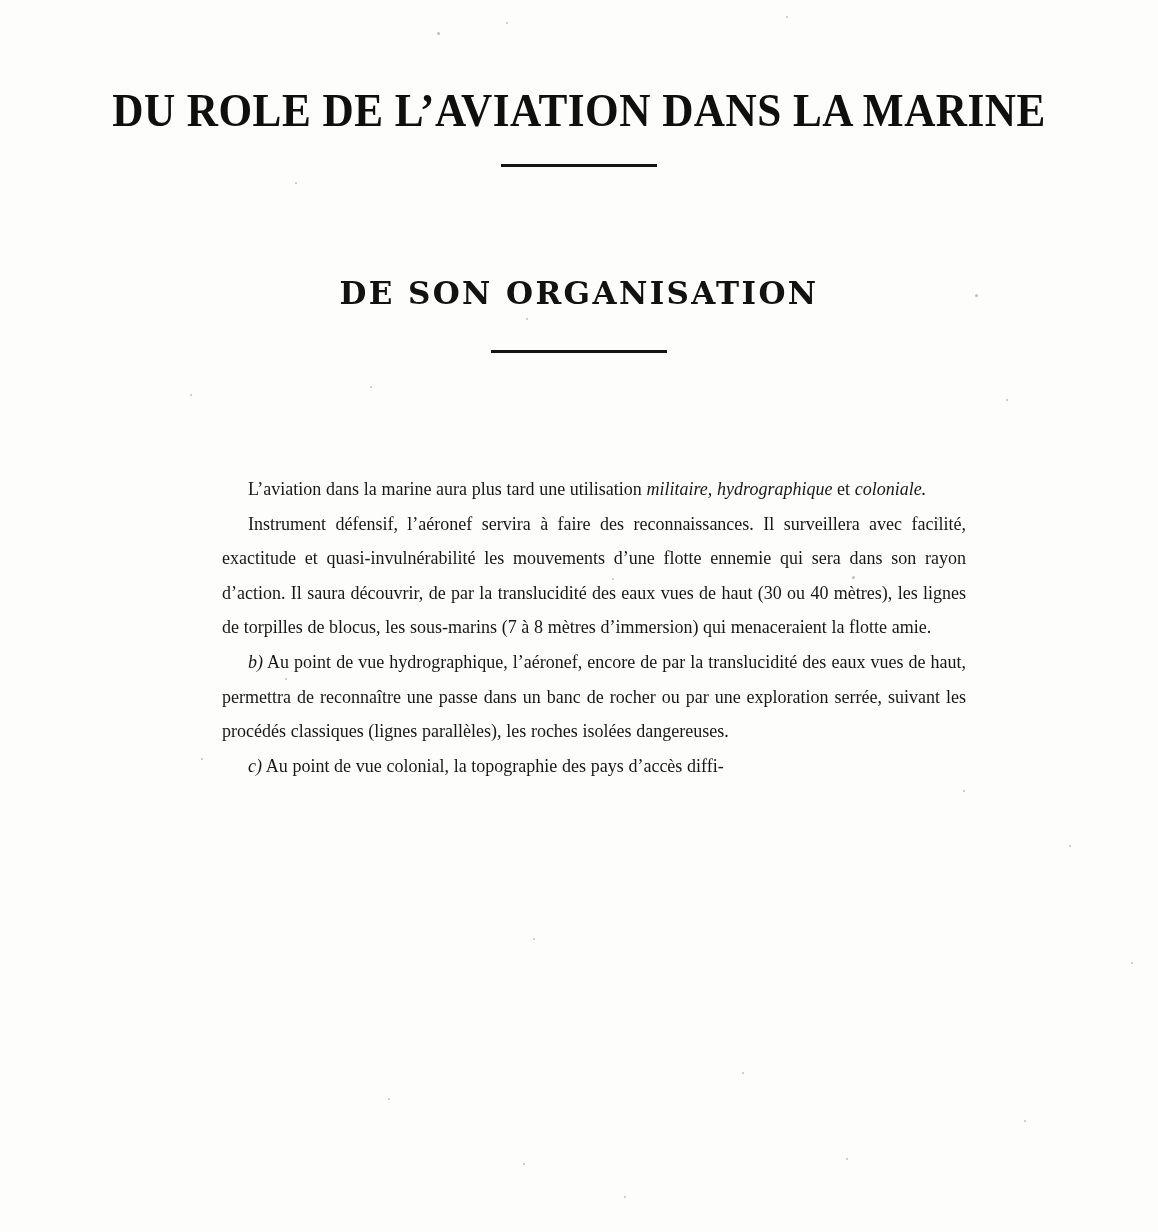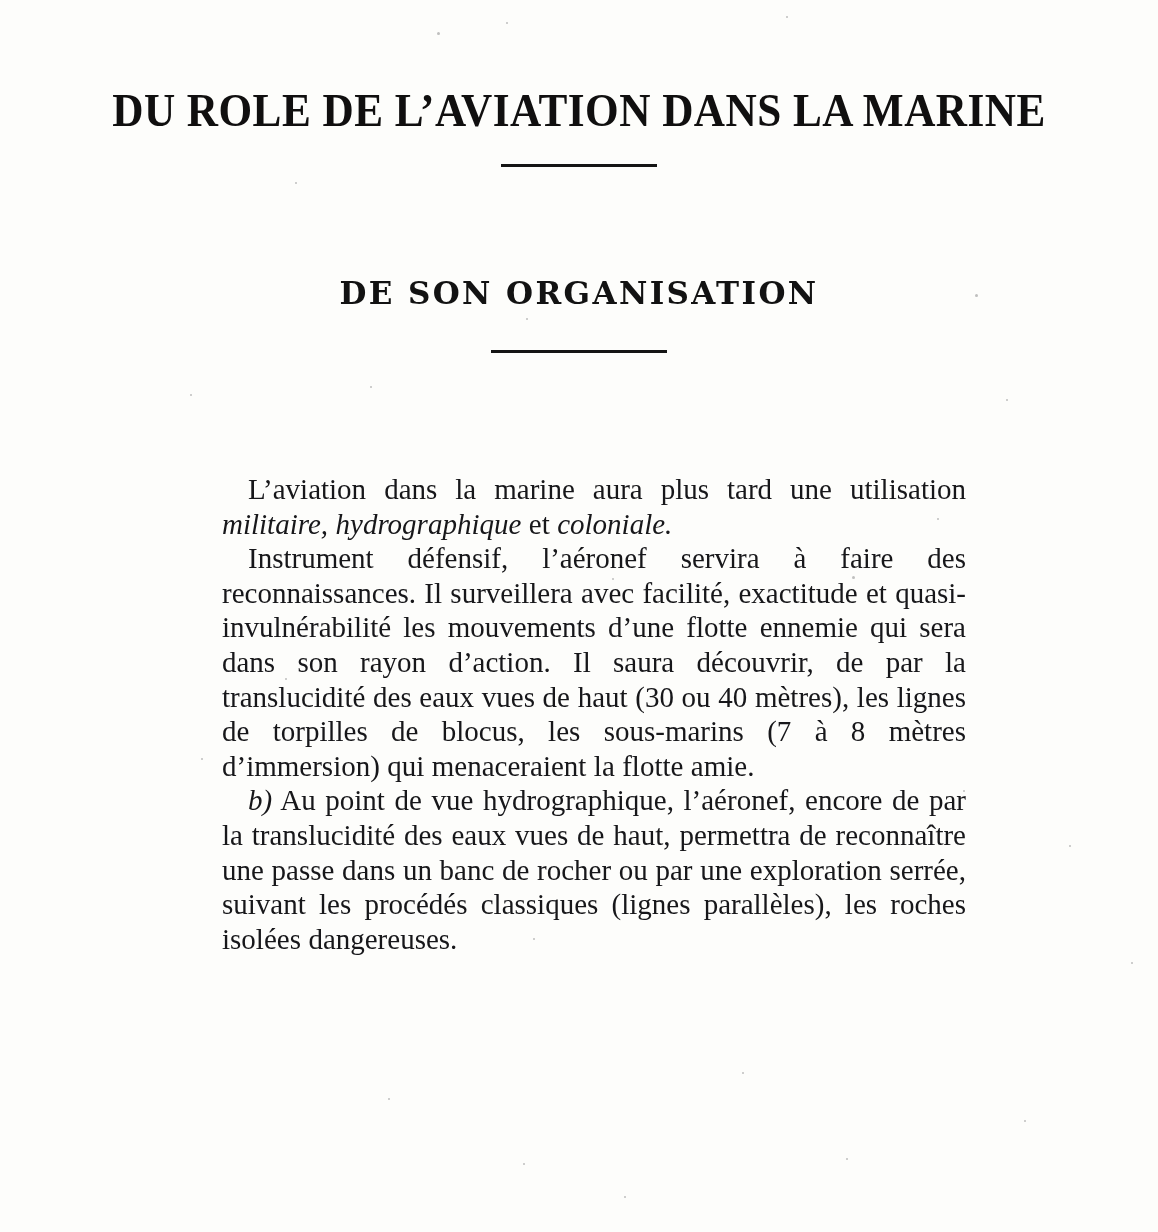--- a/index.html
+++ b/index.html
@@ -88,21 +88,21 @@
     color: #121212;
     white-space: nowrap;
   }
 
   
   .body-col {
     position: absolute;
     top: 472px;
     left: 222px;
     width: 744px;
-    font-size: 29px;
+    font-size: 18px;
     line-height: 34.6px;
     text-align: justify;
     color: #17171a;
   }
   .body-col p {
     margin: 0;
     text-indent: 26px;
     hyphens: none;
   }
   em {
@@ -130,20 +130,21 @@
   <div class="body-col">
 
     <p>L’aviation dans la marine aura plus tard une utilisation <em>militaire,</em> <em>hydrographique</em> et <em>coloniale.</em></p>
 
 
     <p>Instrument défensif, l’aéronef servira à faire des reconnaissances. Il surveillera avec facilité, exactitude et quasi-invulnérabilité les mouvements d’une flotte ennemie qui sera dans son rayon d’action. Il saura découvrir, de par la translucidité des eaux vues de haut (30 ou 40 mètres), les lignes de torpilles de blocus, les sous-marins (7 à 8 mètres d’immersion) qui menaceraient la flotte amie.</p>
 
 
     <p><span class="marker">b)</span> Au point de vue hydrographique, l’aéronef, encore de par la translucidité des eaux vues de haut, permettra de reconnaître une passe dans un banc de rocher ou par une exploration serrée, suivant les procédés classiques (lignes parallèles), les roches isolées dangereuses.</p>
 
+    <p><span class="marker">c)</span> Au point de vue colonial, la topographie des pays d’accès diffi-</p>
 
   </div>
 </div>
 
 <div class="scan-noise" id="noise">
     <div class="speck" style="left: 437px; top: 32px; width: 3px; height: 3px;"></div>
     <div class="speck" style="left: 506px; top: 22px; width: 2px; height: 2px;"></div>
     <div class="speck" style="left: 786px; top: 16px; width: 2px; height: 2px;"></div>
     <div class="speck" style="left: 975px; top: 294px; width: 3px; height: 3px;"></div>
     <div class="speck" style="left: 295px; top: 182px; width: 2px; height: 2px;"></div>

